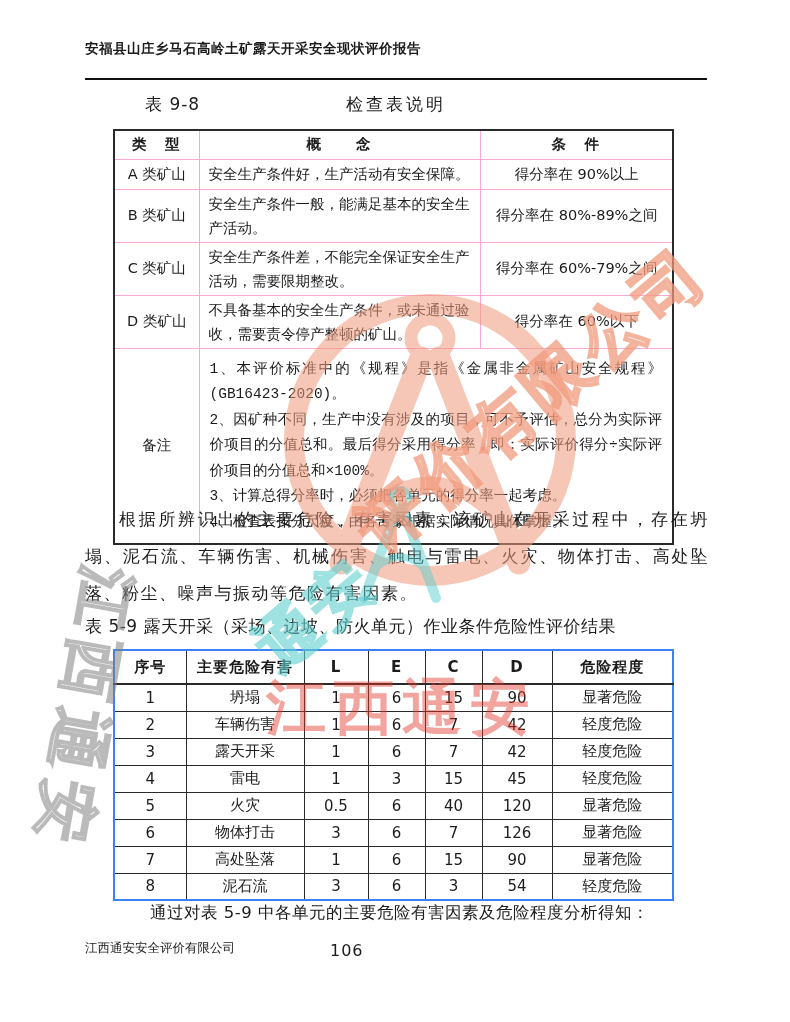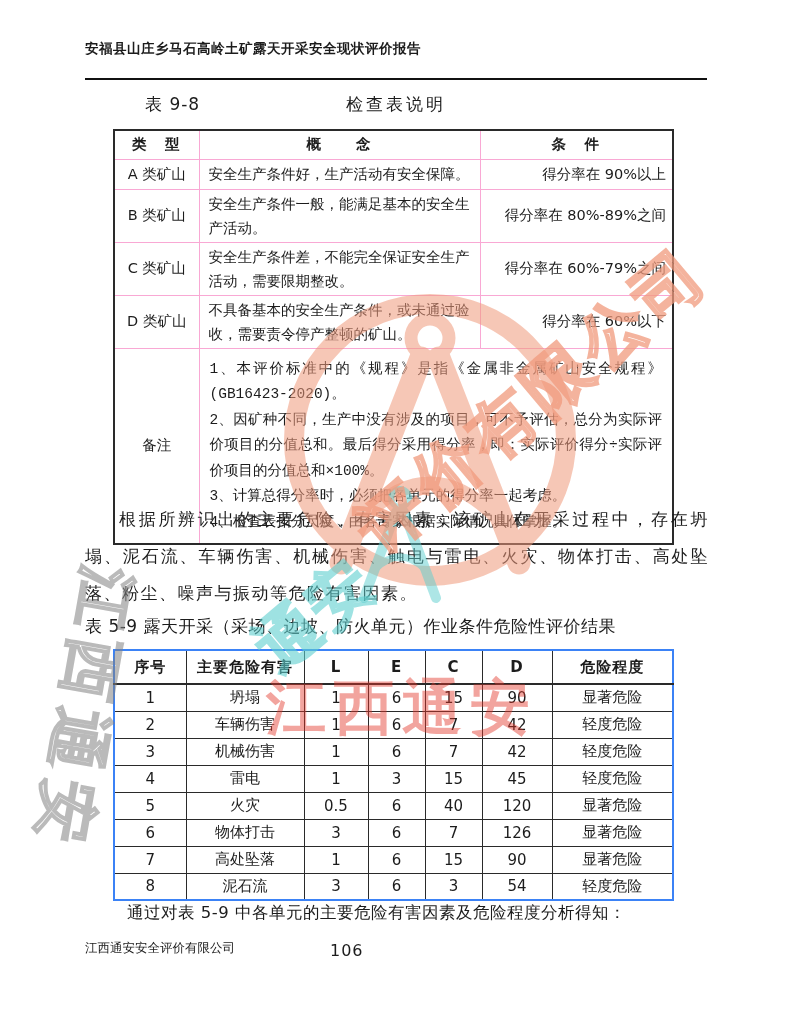--- a/index.html
+++ b/index.html
@@ -12,30 +12,30 @@
   .header-rule { position:absolute; top:78px; left:85px; right:83px; border-top:2px solid #111; }
   .doc-footer { position:absolute; top:940px; left:85px; right:83px; font-size:12.5px; }
   .footer-page-num { position:absolute; left:245px; top:1px; font-size:16px; letter-spacing:1px; }
 
   
   .caption58 { position:absolute; top:93px; left:85px; width:622px; text-align:center; font-size:17px; letter-spacing:3px; }
   .caption58 .tbl-label { position:absolute; left:60px; letter-spacing:1px; }
   .heading572 { position:absolute; top:472px; left:85px; font-size:18.5px; font-weight:bold; letter-spacing:1px; }
   .para572 { position:absolute; top:501px; left:85px; width:624px; font-size:17px; line-height:37px; text-indent:2em; text-align:justify; letter-spacing:1.5px; }
   .caption59 { position:absolute; top:615px; left:85px; width:624px; font-size:17px; letter-spacing:0.5px; }
-  .closing { position:absolute; top:902px; left:77px; width:624px; font-size:16.5px; padding-left:50px; letter-spacing:0.5px; }
+  .closing { position:absolute; top:902px; left:100px; width:624px; font-size:16.5px; padding-left:50px; letter-spacing:0.5px; }
 
   
   table { border-collapse:collapse; table-layout:fixed; background:transparent; }
   .t58 { position:absolute; top:129px; left:113px; width:559px; font-size:14.5px; }
   .t58 td { border:1px solid #f9a8d4; padding:2px 6px; vertical-align:middle; }
   .t58 { border:2px solid #2a2a2a; }
   .t58 .c-type { text-align:center; }
   .t58 .c-concept { text-align:left; padding-left:9px; line-height:24px; }
-  .t58 .c-cond { text-align:right; padding-left:7px; }
+  .t58 .c-cond { text-align:center; padding-left:7px; }
   .t58 .hdr td { text-align:center; font-weight:bold; height:29px; letter-spacing:2px; }
   .t58 .notes-cell { padding:8px 10px; line-height:25.5px; text-align:left;font-family:Liberation Mono, monospace; }
   .t58 .note-line { text-align:justify; }
 
   .t59 { position:absolute; top:649px; left:113px; width:559px; font-size:15px; }
   .t59 { border:2px solid #3b82f6; }
   .t59 td { border:1px solid #2a2a2a; text-align:center; vertical-align:middle; height:27px; }
   .t59 .hdr td { font-weight:bold; height:34px; border-bottom-width:2px; letter-spacing:1px; }
 
   
@@ -146,21 +146,21 @@
         <td>2</td>
             <td>车辆伤害</td>
             <td>1</td>
             <td>6</td>
             <td>7</td>
             <td>42</td>
             <td>轻度危险</td>
       </tr>
       <tr>
         <td>3</td>
-            <td>机械伤害</td>
+            <td>露天开采</td>
             <td>1</td>
             <td>6</td>
             <td>7</td>
             <td>42</td>
             <td>轻度危险</td>
       </tr>
       <tr>
         <td>4</td>
             <td>雷电</td>
             <td>1</td>

